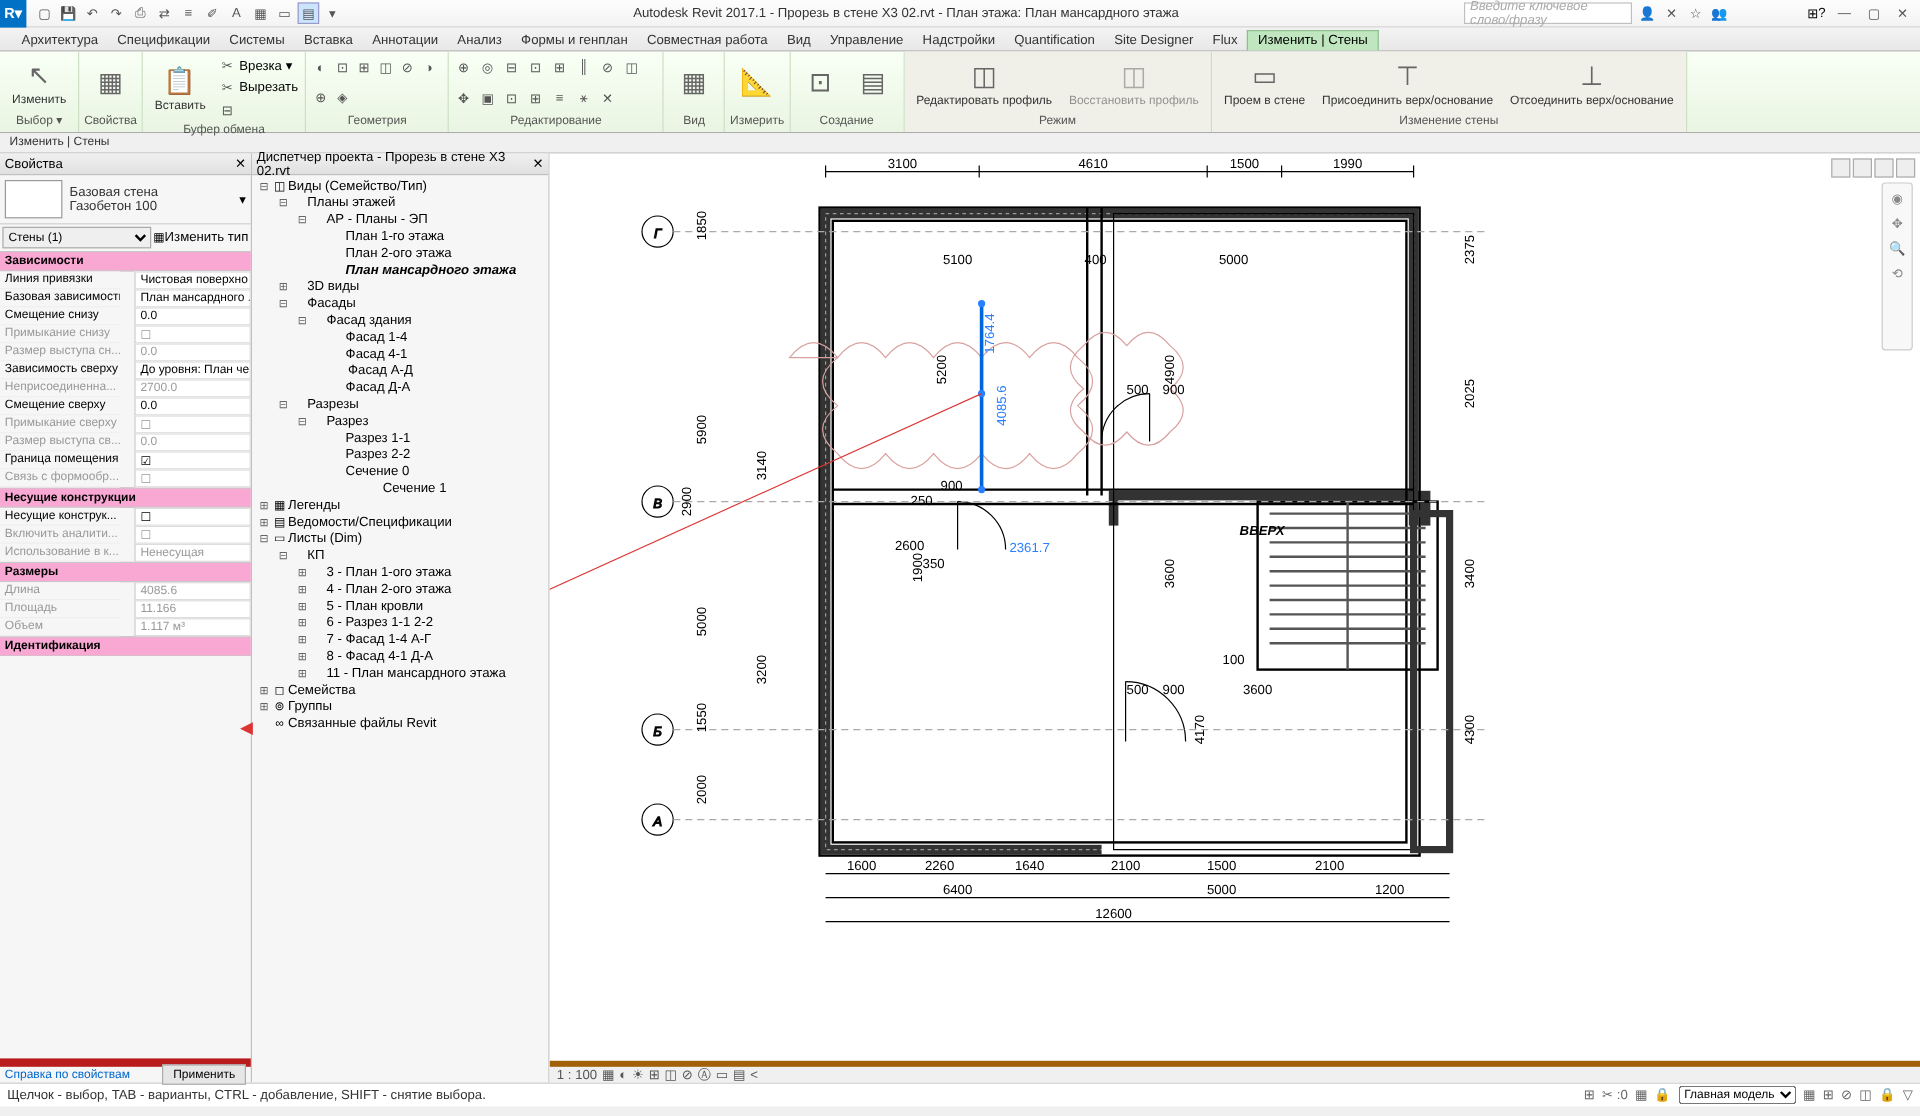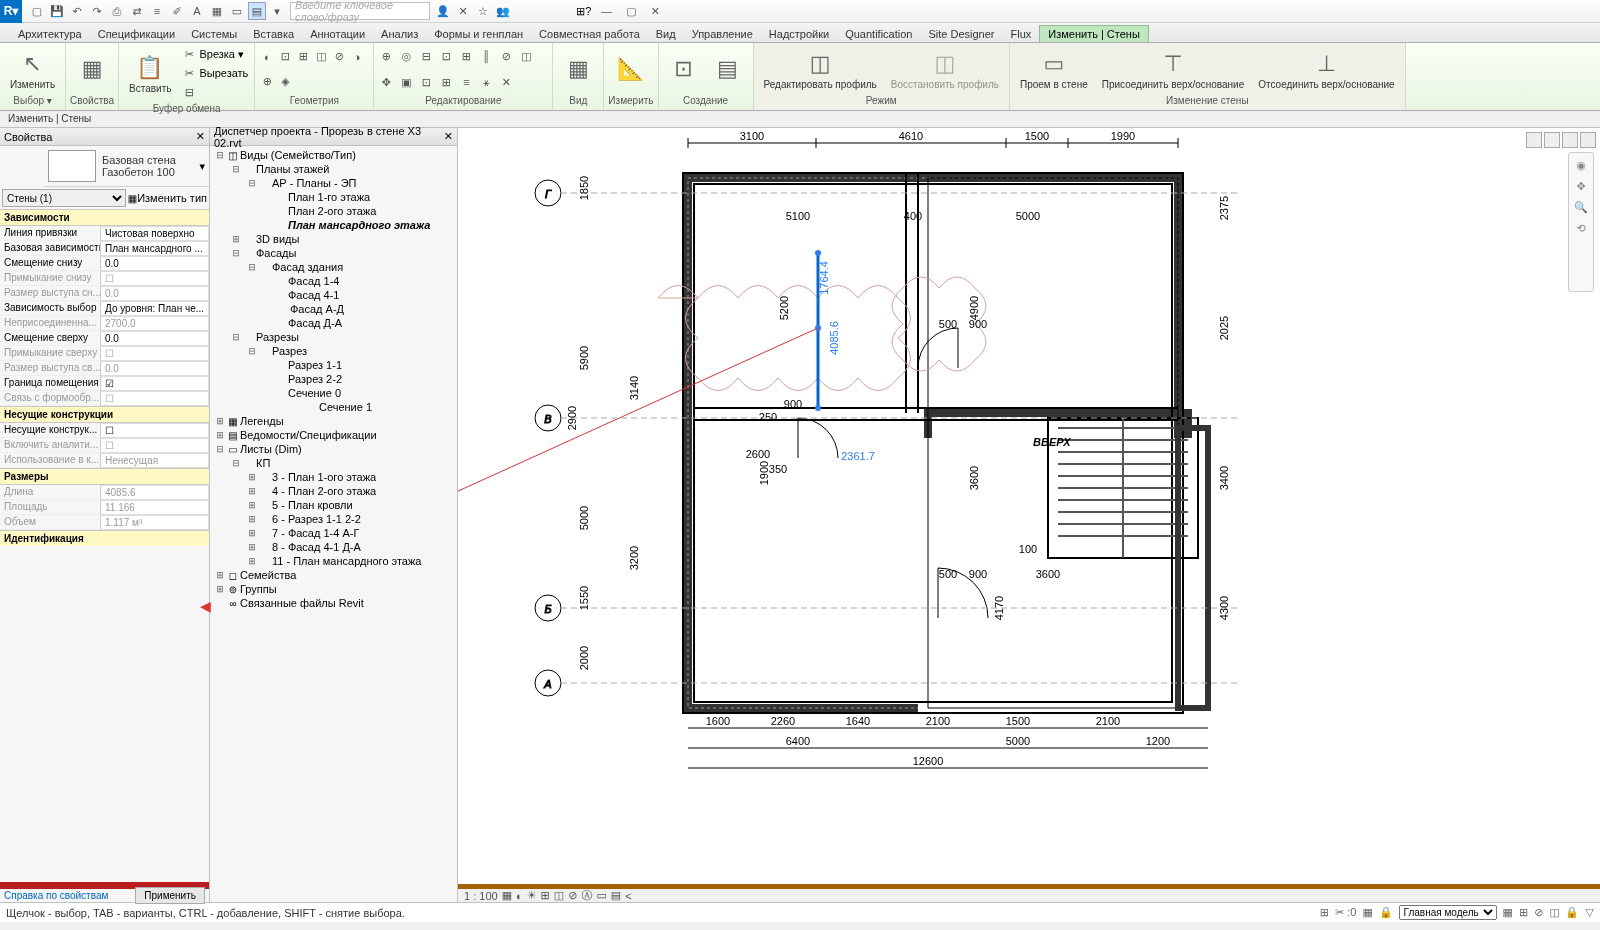--- a/index.html
+++ b/index.html
@@ -22,29 +22,29 @@
 .ribbon .big .ico { width:30px; height:30px; display:flex; align-items:center; justify-content:center; font-size:22px; color:#666; }
 .ribbon .big .txt { font-size:10px; color:#333; text-align:center; line-height:1.1; }
 .ribbon .small-col { display:flex; flex-direction:column; gap:1px; }
 .ribbon .small-row { display:flex; align-items:center; gap:2px; font-size:10px; padding:1px 2px; cursor:pointer; }
 .ribbon .sm-ico { width:16px; height:16px; display:flex; align-items:center; justify-content:center; color:#555; }
 .context-bar { height:17px; background:#f0f0f0; border-bottom:1px solid #c0c0c0; padding:2px 8px; font-size:10px; color:#333; }
 .workspace { display:flex; height:774px; }
 .panel { background:#f6f6f6; border-right:1px solid #c0c0c0; display:flex; flex-direction:column; }
 .panel-head { height:18px; background:linear-gradient(#f0f0f0,#e0e0e0); padding:0 4px; display:flex; align-items:center; justify-content:space-between; border-bottom:1px solid #c0c0c0; font-size:11px; }
 .props { width:210px; }
-.props .type-sel { display:flex; align-items:center; padding:4px; border-bottom:1px solid #d0d0d0;margin-left:44px; }
+.props .type-sel { display:flex; align-items:center; padding:4px; border-bottom:1px solid #d0d0d0; }
 .props .type-sel .sw { width:48px; height:32px; border:1px solid #999; background:#fff; margin-right:6px; }
 .props .type-sel .tnames { flex:1; font-size:10px; color:#333; }
 .props .filter { display:flex; padding:2px; gap:2px; }
 .props .filter select { flex:1; height:18px; font-size:10px; border:1px solid #aaa; }
 .props .filter .edit-type { height:18px; font-size:10px; cursor:pointer; display:flex; align-items:center; }
 .props .plist { flex:1; overflow:auto; }
-.props .sect { background:#fef9c3; padding:2px 4px; font-size:10px; font-weight:bold; border-top:1px solid #c8c8c8; border-bottom:1px solid #c8c8c8; }
-.props .row { display:flex; height:15px; }
+.props .sect { background:#f9a8d4; padding:2px 4px; font-size:10px; font-weight:bold; border-top:1px solid #c8c8c8; border-bottom:1px solid #c8c8c8; }
+.props .row { display:flex; height:15px;gap:12px; }
 .props .row .k { width:100px; padding:1px 4px; font-size:10px; background:#f6f6f6; border-bottom:1px solid #eee; white-space:nowrap; overflow:hidden; }
 .props .row .v { flex:1; padding:1px 4px; font-size:10px; border:1px solid #ddd; border-left:1px solid #ccc; background:#fff; white-space:nowrap; overflow:hidden; }
 .props .row.dis .k, .props .row.dis .v { color:#999; }
 .props .foot { height:20px; display:flex; justify-content:space-between; align-items:center; padding:2px 4px; border-top:7px solid #b91c1c; }
 .props .foot .help { color:#0066cc; font-size:10px; cursor:pointer; }
 .props .foot .apply { background:#e6e6e6; border:1px solid #aaa; padding:2px 8px; font-size:10px; cursor:pointer; }
 .browser { width:248px; }
 .browser .tree { flex:1; overflow:auto; padding:2px 0; font-size:11px; }
 .tree .node { display:flex; align-items:center; height:14px; cursor:pointer; white-space:nowrap; }
 .tree .exp { width:12px; text-align:center; color:#666; font-size:9px; }
@@ -75,20 +75,21 @@
     <div class="q">⎙</div>
     <div class="q">⇄</div>
     <div class="q">≡</div>
     <div class="q">✐</div>
     <div class="q">A</div>
     <div class="q">▦</div>
     <div class="q">▭</div>
     <div class="q" style="background:#cce5ff;border:1px solid #99c">▤</div>
     <div class="q">▾</div>
   </div>
+  <div class="title-center">Autodesk Revit 2017.1 -     Прорезь в стене X3 02.rvt - План этажа: План мансардного этажа</div>
   <div class="search-box">Введите ключевое слово/фразу</div>
   <div class="qat">
     <div class="q">👤</div>
     <div class="q">✕</div>
     <div class="q">☆</div>
     <div class="q">👥</div>
   </div>
   <div style="width:60px"></div>
   <div class="q">⊞</div>
   <div class="q">?</div>
@@ -287,21 +288,21 @@
         </div>
         <div class="row dis">
           <div class="k">Примыкание снизу</div>
           <div class="v">☐</div>
         </div>
         <div class="row dis">
           <div class="k">Размер выступа сн...</div>
           <div class="v">0.0</div>
         </div>
         <div class="row">
-          <div class="k">Зависимость выбор</div>
+          <div class="k">Зависимость сверху</div>
           <div class="v">До уровня: План че...</div>
         </div>
         <div class="row dis">
           <div class="k">Неприсоединенна...</div>
           <div class="v">2700.0</div>
         </div>
         <div class="row">
           <div class="k">Смещение сверху</div>
           <div class="v">0.0</div>
         </div>

